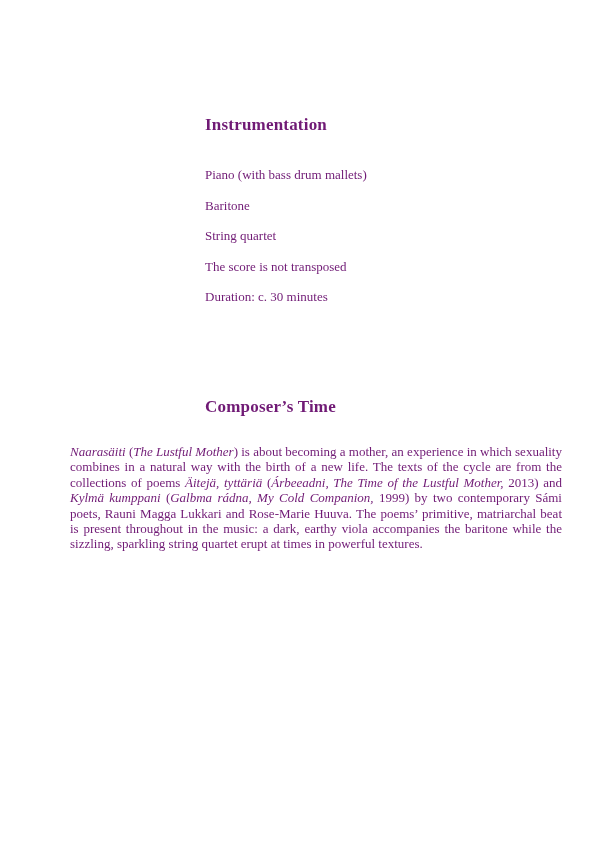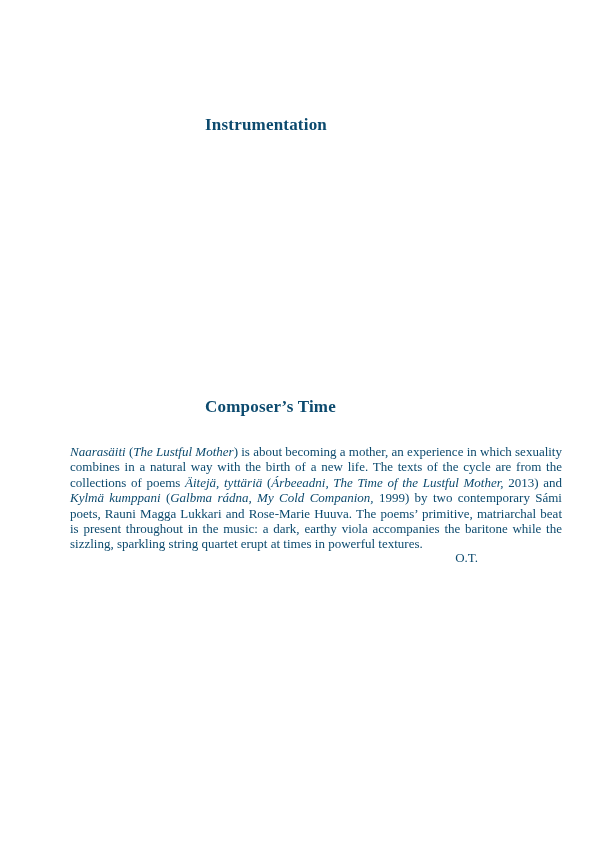--- a/index.html
+++ b/index.html
@@ -5,21 +5,21 @@
   html, body {
     margin: 0;
     padding: 0;
     background: #ffffff;
   }
   .page {
     position: relative;
     width: 590px;
     height: 864px;
     background: #ffffff;
-    color: #0c4a6e;
+    color: #701a75;
     font-family: "Liberation Serif", "DejaVu Serif", serif;
     overflow: hidden;
   }
   .section-title {
     position: absolute;
     left: 205px;
     margin: 0;
     font-size: 17px;
     font-weight: bold;
     letter-spacing: 0.2px;
@@ -56,20 +56,26 @@
     text-align: right;
   }
 </style>
 </head>
 <body>
 
 <div class="page">
 
   <h1 class="section-title" id="instrumentation-title">Instrumentation</h1>
 
+  <div class="instrument-list">
+    <div>Piano (with bass drum mallets)</div>
+    <div>Baritone</div>
+    <div>String quartet</div>
+    <div>The score is not transposed</div>
+    <div>Duration: c. 30 minutes</div>
+  </div>
 
   <h1 class="section-title" id="composer-note-title">Composer’s Time</h1>
 
   <p class="note-paragraph"><span style="font-style: italic;">Naarasäiti</span><span> (</span><span style="font-style: italic;">The Lustful Mother</span><span>) is about becoming a mother, an experience in which sexuality combines in a natural way with the birth of a new life. The texts of the cycle are from the collections of poems </span><span style="font-style: italic;">Äitejä, tyttäriä</span><span> (</span><span style="font-style: italic;">Árbeeadni, The Time of the Lustful Mother,</span><span> 2013) and </span><span style="font-style: italic;">Kylmä kumppani</span><span> (</span><span style="font-style: italic;">Galbma rádna, My Cold Companion,</span><span> 1999) by two contemporary Sámi poets, Rauni Magga Lukkari and Rose-Marie Huuva. The poems’ primitive, matriarchal beat is present throughout in the music: a dark, earthy viola accompanies the baritone while the sizzling, sparkling string quartet erupt at times in powerful textures.</span></p>
 
-  <div class="signature">O.T.</div>
 
 </div>
 
 </body></html>

